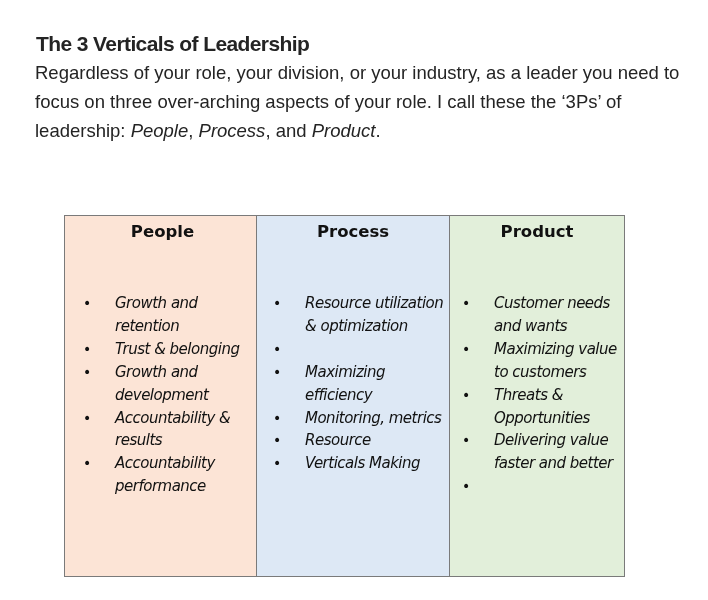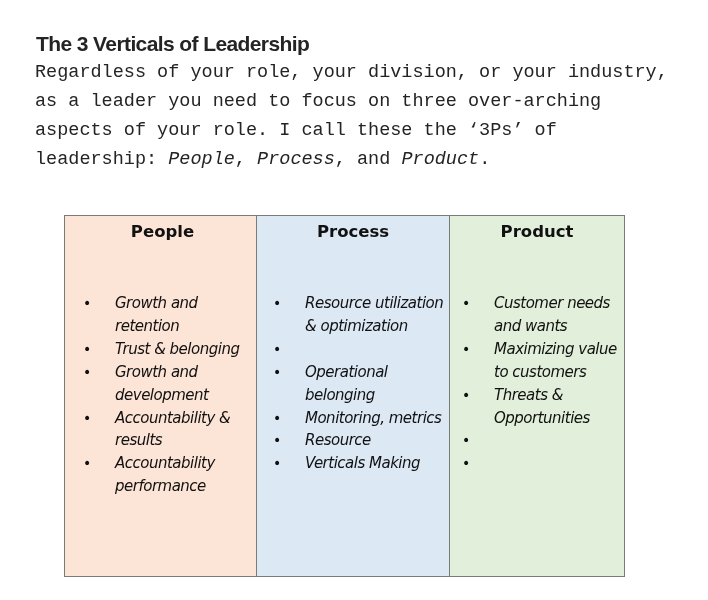--- a/index.html
+++ b/index.html
@@ -7,21 +7,21 @@
       width: 708px; height: 600px; background: #ffffff; position: relative; overflow: hidden;
       color: #242424;
     }
     .title {
       position: absolute; left: 20px; top: 16px;
       font-family: "Liberation Sans", sans-serif; font-weight: bold; font-size: 21px;
       letter-spacing: -0.6px; color: #242424; margin: 16px;
     }
     .para {
       position: absolute; left: 35px; top: 58px; width: 650px;
-      font-family: Liberation Mono, monospace; font-size: 18.5px; line-height: 29px;
+      font-family: Liberation Sans, sans-serif; font-size: 18.5px; line-height: 29px;
       color: #242424; margin: 0;
     }
     .para i { font-style: italic; }
     .table {
       position: absolute; left: 64px; top: 215px; width: 561px; height: 362px;
       display: flex; border: 1.5px solid #7a7a7a; box-sizing: border-box;
     }
     .col { height: 100%; box-sizing: border-box; position: relative; }
     .col + .col { border-left: 1.5px solid #7a7a7a; }
     .col-people { width: 191px; background: #fce4d6; }
@@ -83,21 +83,21 @@
     <ul class="items">
       <li>
           <span class="bullet">•</span>
           <span class="item-text">Resource utilization &amp; optimization</span>
         </li>
       <li>
           <span class="bullet">•</span>
         </li>
       <li>
           <span class="bullet">•</span>
-          <span class="item-text">Operational belonging</span>
+          <span class="item-text">Maximizing efficiency</span>
         </li>
       <li>
           <span class="bullet">•</span>
           <span class="item-text">Monitoring, metrics</span>
         </li>
       <li>
           <span class="bullet">•</span>
           <span class="item-text">Resource</span>
         </li>
       <li>
@@ -116,19 +116,20 @@
       <li>
           <span class="bullet">•</span>
           <span class="item-text">Maximizing value to customers</span>
         </li>
       <li>
           <span class="bullet">•</span>
           <span class="item-text">Threats &amp; Opportunities</span>
         </li>
       <li>
           <span class="bullet">•</span>
+          <span class="item-text">Delivering value faster and better</span>
         </li>
       <li>
           <span class="bullet">•</span>
         </li>
     </ul>
   </div>
 </div>
 
 </body></html>

